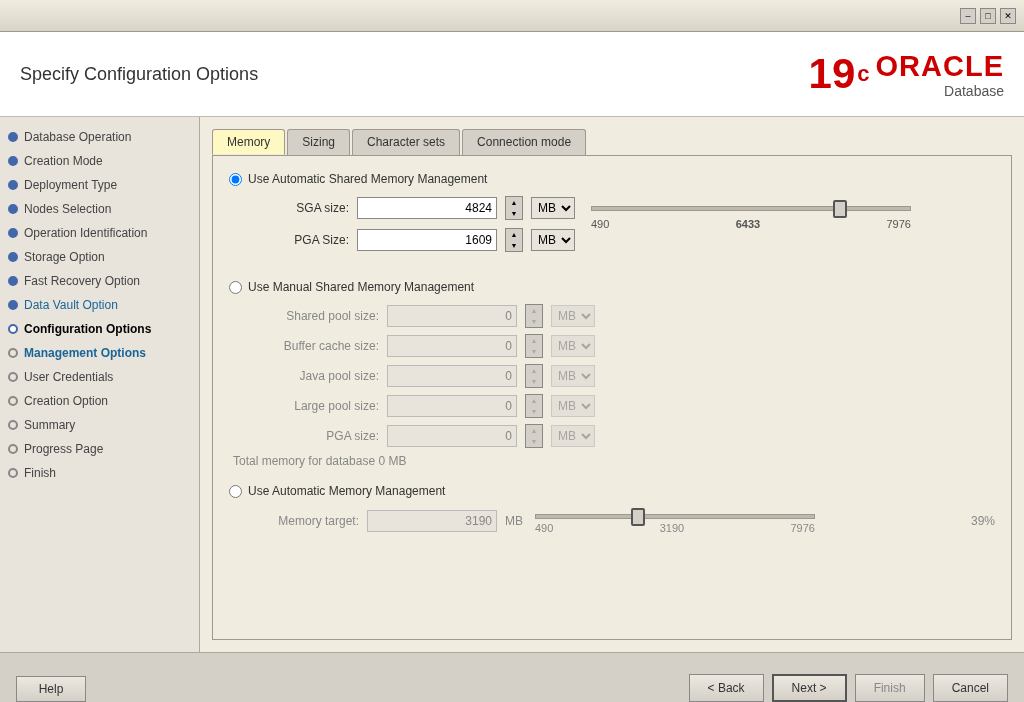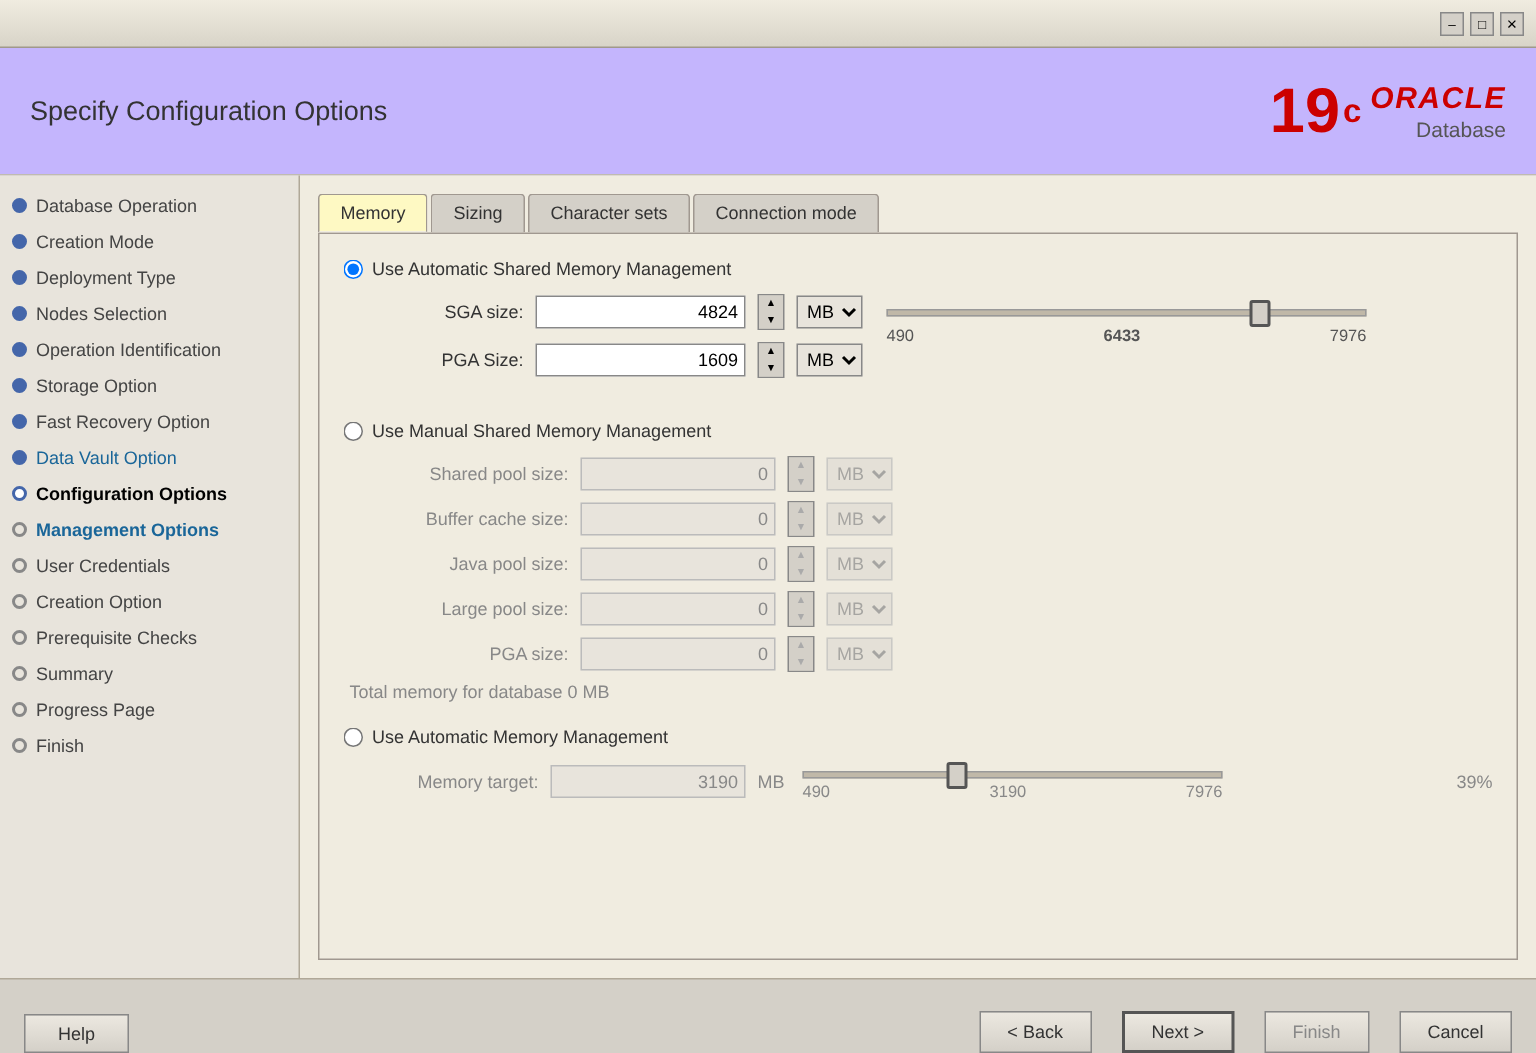--- a/index.html
+++ b/index.html
@@ -46,21 +46,21 @@
 
     
     .main-window {
       display: flex;
       flex-direction: column;
       height: calc(702px - 32px);
     }
 
     
     .header {
-      background: #c4b5fd;
+      background: #ffffff;
       border-bottom: 1px solid #c0bbb0;
       height: 85px;
       display: flex;
       align-items: center;
       justify-content: space-between;
       padding: 0 20px;
     }
     .header-title {
       font-size: 18px;
       font-weight: normal;
@@ -83,25 +83,24 @@
       color: #cc0000;
       vertical-align: super;
       line-height: 1;
     }
     .oracle-text {
       display: flex;
       flex-direction: column;
       margin-left: 4px;
     }
     .oracle-name {
-      font-size: 20px;
+      font-size: 29px;
       font-weight: bold;
       color: #cc0000;
       letter-spacing: 1px;
-      font-style: italic;
     }
     .oracle-db {
       font-size: 14px;
       color: #555;
       text-align: right;
     }
 
     
     .content-area {
       display: flex;
@@ -309,21 +308,21 @@
       height: 50px;
       background: #d4d0c8;
       border-top: 1px solid #b0a898;
       display: flex;
       align-items: flex-end;
       justify-content: space-between;
       padding: 0 16px;
     }
     .bottom-right {
       display: flex;
-      gap: 20px;
+      gap: 8px;
       margin-left: 12px;
     }
     .btn {
       padding: 5px 18px;
       background: linear-gradient(to bottom, #ece8e0, #d4d0c8);
       border: 1px solid #888;
       cursor: pointer;
       font-size: 12px;
       color: #333;
       min-width: 70px;
@@ -409,24 +408,20 @@
         <span class="dot"></span>
         <span style="color:#1a6699;">Management Options</span>
       </div>
       <div class="sidebar-item">
         <span class="dot"></span>
         <span>User Credentials</span>
       </div>
       <div class="sidebar-item">
         <span class="dot"></span>
         <span>Creation Option</span>
-      </div>
-      <div class="sidebar-item">
-        <span class="dot"></span>
-        <span>Prerequisite Checks</span>
       </div>
       <div class="sidebar-item">
         <span class="dot"></span>
         <span>Summary</span>
       </div>
       <div class="sidebar-item">
         <span class="dot"></span>
         <span>Progress Page</span>
       </div>
       <div class="sidebar-item">

